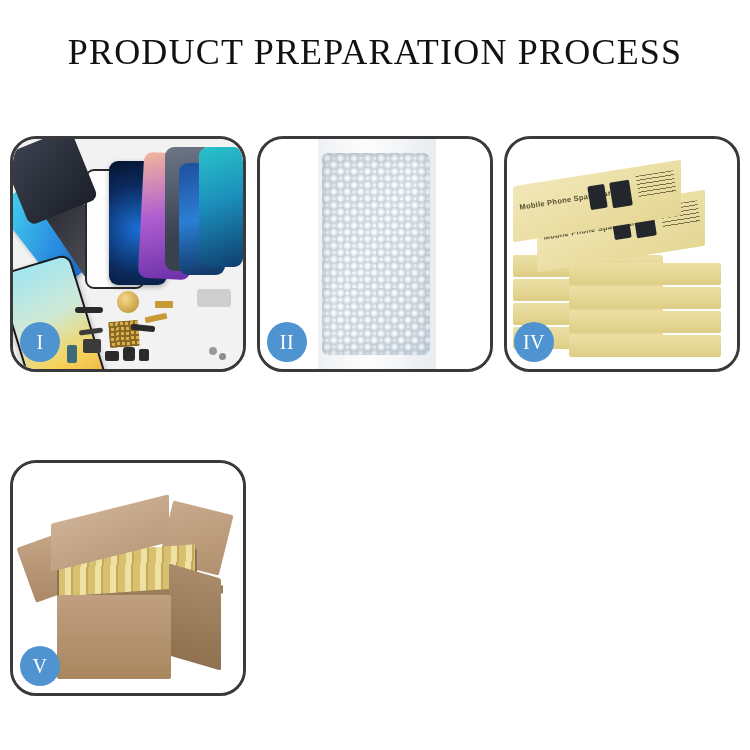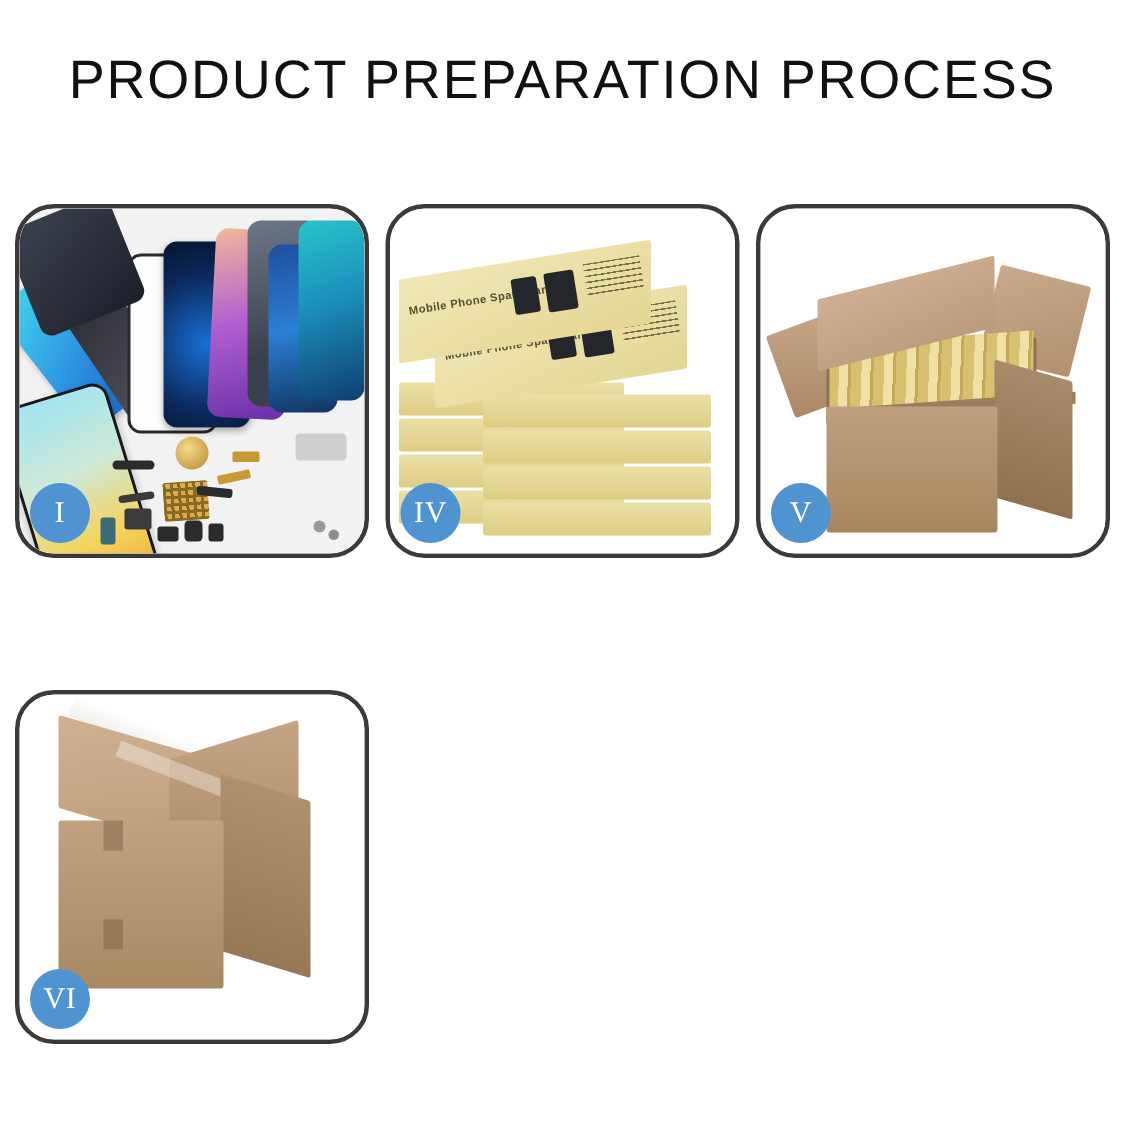--- a/index.html
+++ b/index.html
@@ -16,21 +16,21 @@
     padding-top:34px;
     box-sizing:border-box;
   }
   .title{
     font-size:36px;
     font-weight:500;
     letter-spacing:1.2px;
     color:#111111;
     line-height:1.05;
     white-space:nowrap;
-    font-family:Liberation Sans, sans-serif;
+    font-family:Liberation Serif, serif;
   }
   .subtitle{
     margin-top:11px;
     font-size:15.5px;
     font-weight:400;
     letter-spacing:0.15px;
     color:#1a1a1a;
     white-space:nowrap;
   }
 
@@ -184,20 +184,27 @@
       <div class="chip" style="left:126px;top:210px;width:10px;height:12px;"></div>
       <div class="chip" style="left:54px;top:206px;width:10px;height:18px;border-radius:2px;background:#3d6b7a;"></div>
       <div class="chip" style="left:118px;top:186px;width:24px;height:6px;transform:rotate(6deg);"></div>
       <div class="chip" style="left:196px;top:208px;width:8px;height:8px;border-radius:50%;background:#9a9a9a;"></div>
       <div class="chip" style="left:206px;top:214px;width:7px;height:7px;border-radius:50%;background:#8d8d8d;"></div>
       <div class="chip" style="left:184px;top:150px;width:34px;height:18px;background:#cfcfcf;border-radius:3px;"></div>
     </div>
     <div class="badge">I</div>
   </div>
 
+  <div class="panel">
+    <div class="panel-inner p2">
+      <div class="bw-bg"></div>
+      <div class="bw"></div>
+    </div>
+    <div class="badge">II</div>
+  </div>
 
 
   <div class="panel">
     <div class="panel-inner p4">
 
       <div class="st st-face" style="left:6px;top:188px;width:150px;height:22px;"></div>
       <div class="st st-face" style="left:6px;top:164px;width:150px;height:22px;"></div>
       <div class="st st-face" style="left:6px;top:140px;width:150px;height:22px;"></div>
       <div class="st st-face" style="left:6px;top:116px;width:150px;height:22px;"></div>
 
@@ -228,27 +235,14 @@
       <div class="c5-inner"></div>
       <div class="c5-items"></div>
       <div class="c5-flapTop"></div>
       <div class="c5-lip"></div>
       <div class="c5-side"></div>
       <div class="c5-front"></div>
     </div>
     <div class="badge">V</div>
   </div>
 
-  <div class="panel">
-    <div class="panel-inner p6">
-      <div class="c6-tape"></div>
-      <div class="c6-top"></div>
-      <div class="c6-top2"></div>
-      <div class="c6-tape2"></div>
-      <div class="c6-side"></div>
-      <div class="c6-front"></div>
-      <div class="c6-seamA"></div>
-      <div class="c6-seamB"></div>
-    </div>
-    <div class="badge">VI</div>
-  </div>
 
 </div>
 
 </body></html>

